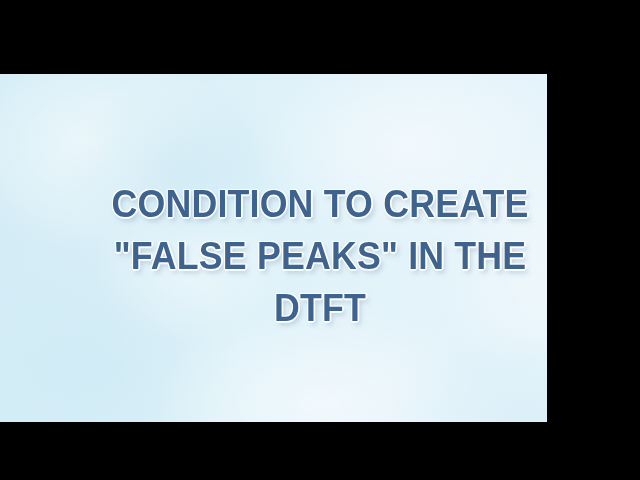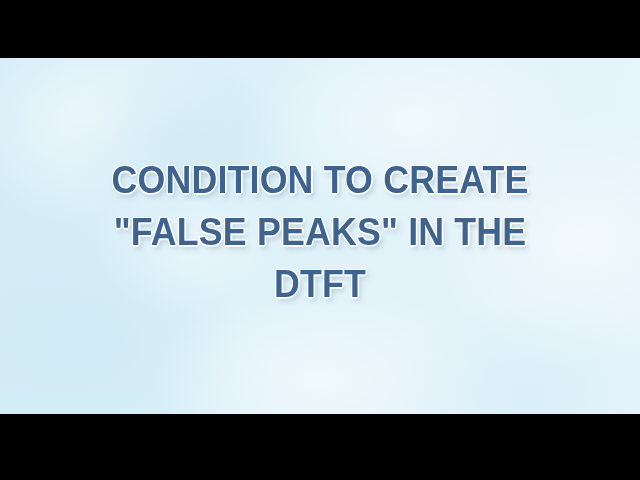--- a/index.html
+++ b/index.html
@@ -30,22 +30,22 @@
     background: #000000;
     z-index: 30;
   }
   .letterbox.top    { top: 0;    height: 58px; }
   .letterbox.bottom { bottom: 0; height: 58px; }
 
   
   #slide {
     position: absolute;
     left: 0;
-    top: 50px;
-    width: 640px;
+    top: 74px;
+    width: 547px;
     height: 364px;
     overflow: hidden;
     background:
       linear-gradient(100deg,
         #d2ecf6 0%,
         #d7eef7 22%,
         #dff2f9 48%,
         #e4f3fa 72%,
         #e6f4fb 100%);
   }

